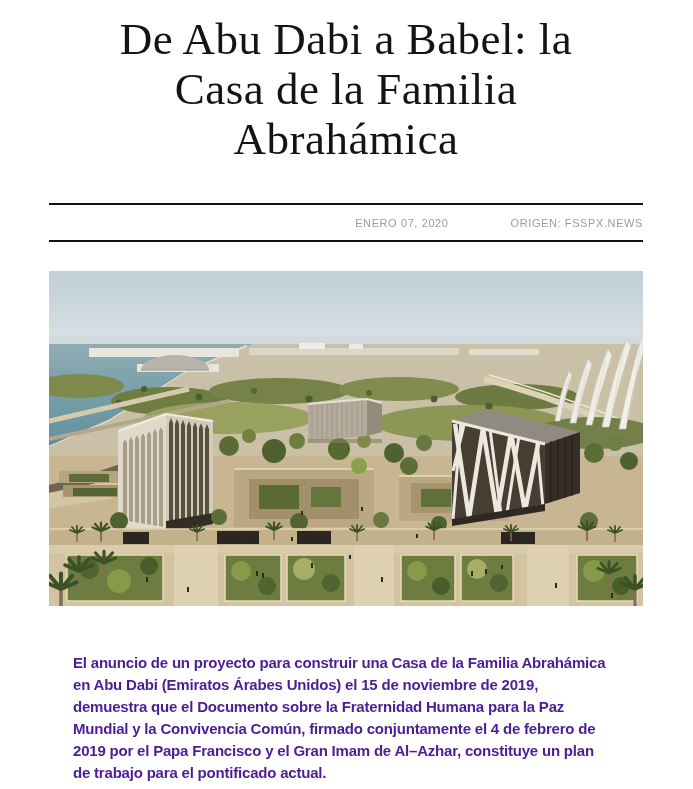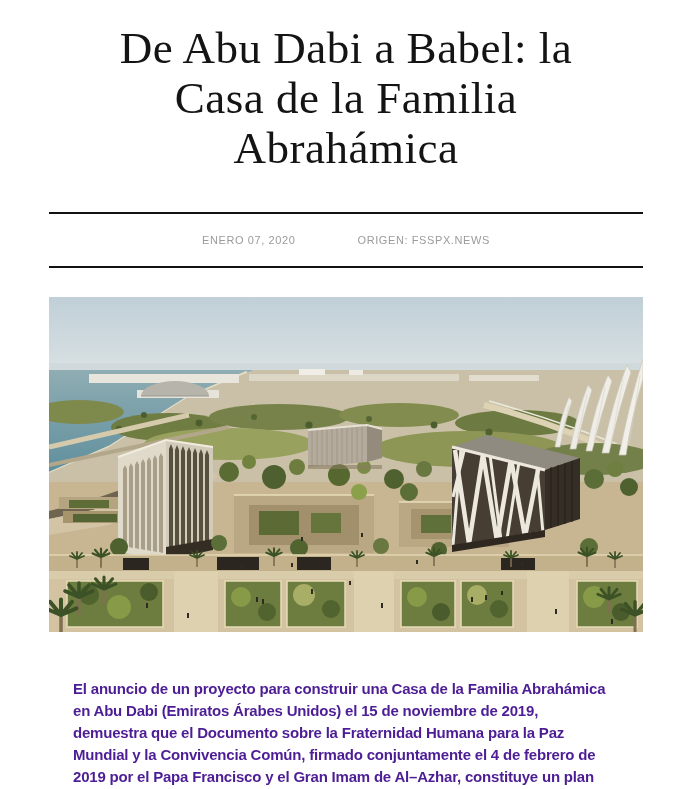--- a/index.html
+++ b/index.html
@@ -9,37 +9,37 @@
     width:693px; height:789px;
     margin:0 auto;
     background:#ffffff;
     overflow:hidden;
     font-family:"Liberation Sans", sans-serif;
   }
   .content { width:594px; margin:0 49px; }
   .article-title {
     width:540px;
     margin:0 auto;
-    padding-top:23px;
+    padding-top:14px;
     font-family:"Liberation Serif", serif;
     font-weight:400;
     font-size:45px;
     line-height:50px;
     letter-spacing:0.5px;
     color:#141414;
     text-align:center;
   }
   .meta-bar {
     margin-top:39px;
     border-top:2px solid #121212;
     border-bottom:2px solid #121212;
-    height:56px;
+    height:39px;
     display:flex;
     align-items:center;
-    justify-content:center;
+    justify-content:flex-end;
     gap:62px;
   }
   .meta-item {
     font-size:11px;
     letter-spacing:0.6px;
     color:#9b9b9b;
     text-transform:uppercase;
   }
   .hero {
     margin-top:29px;

